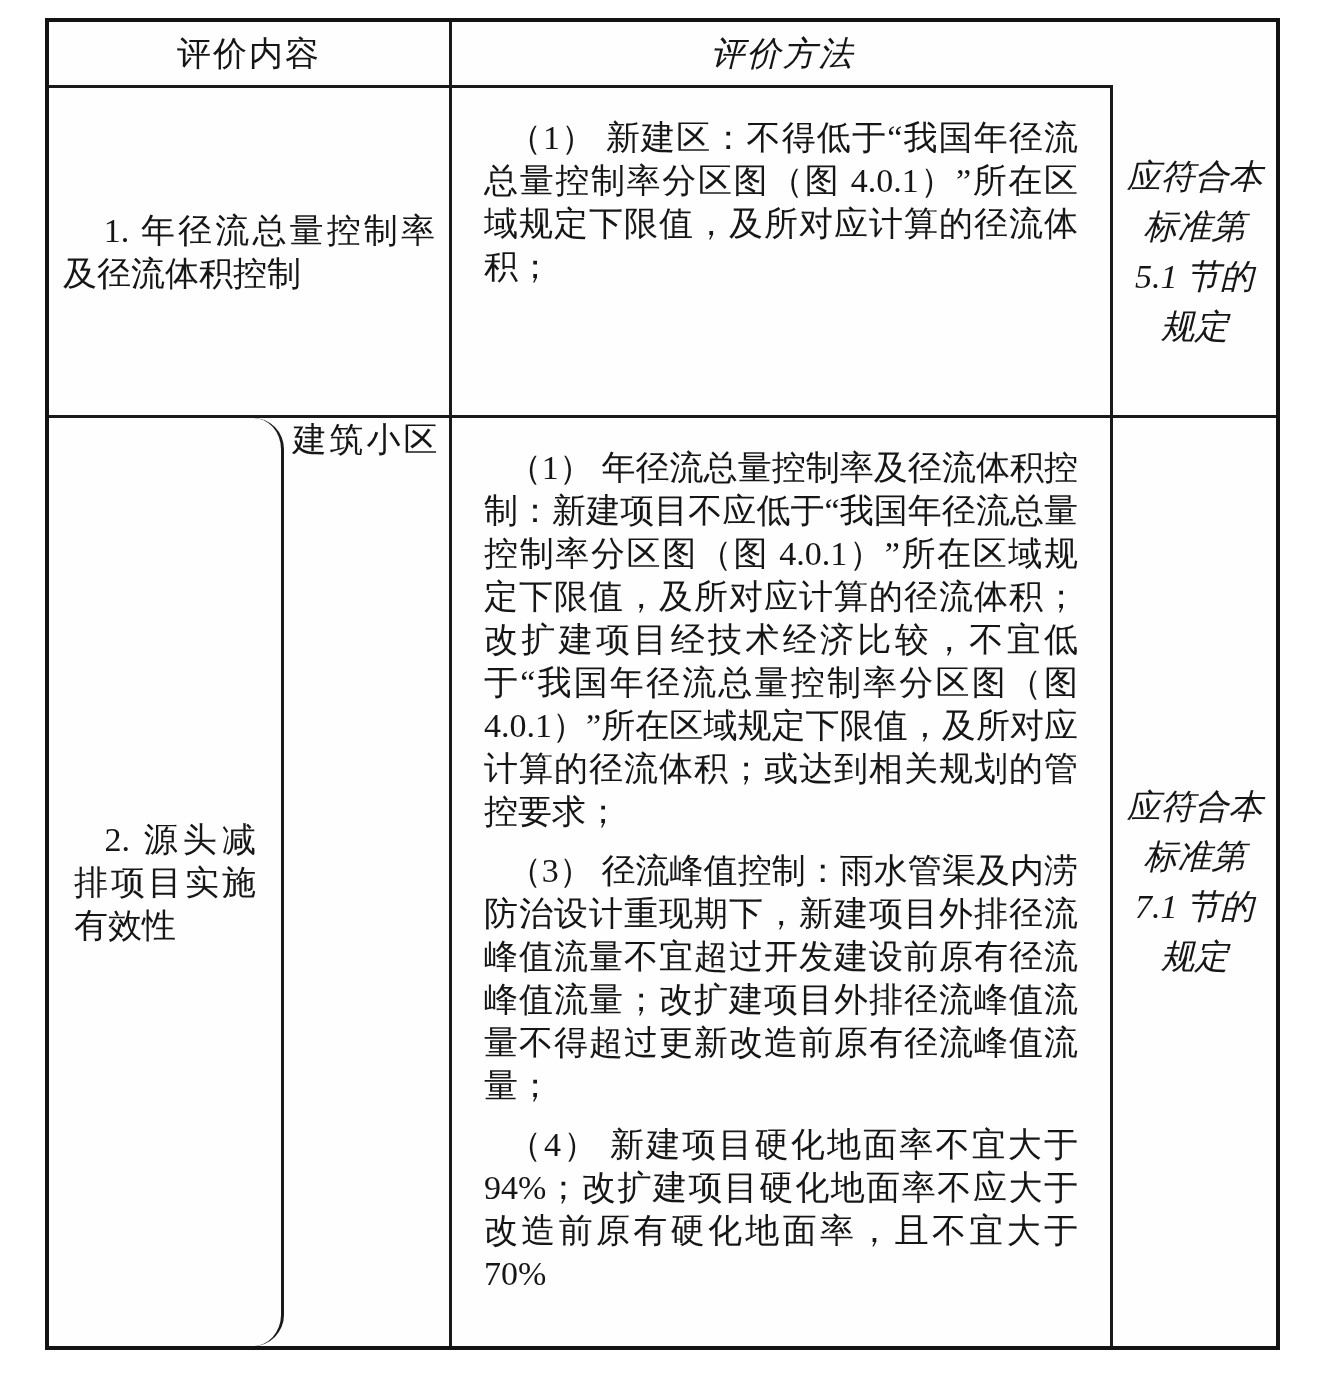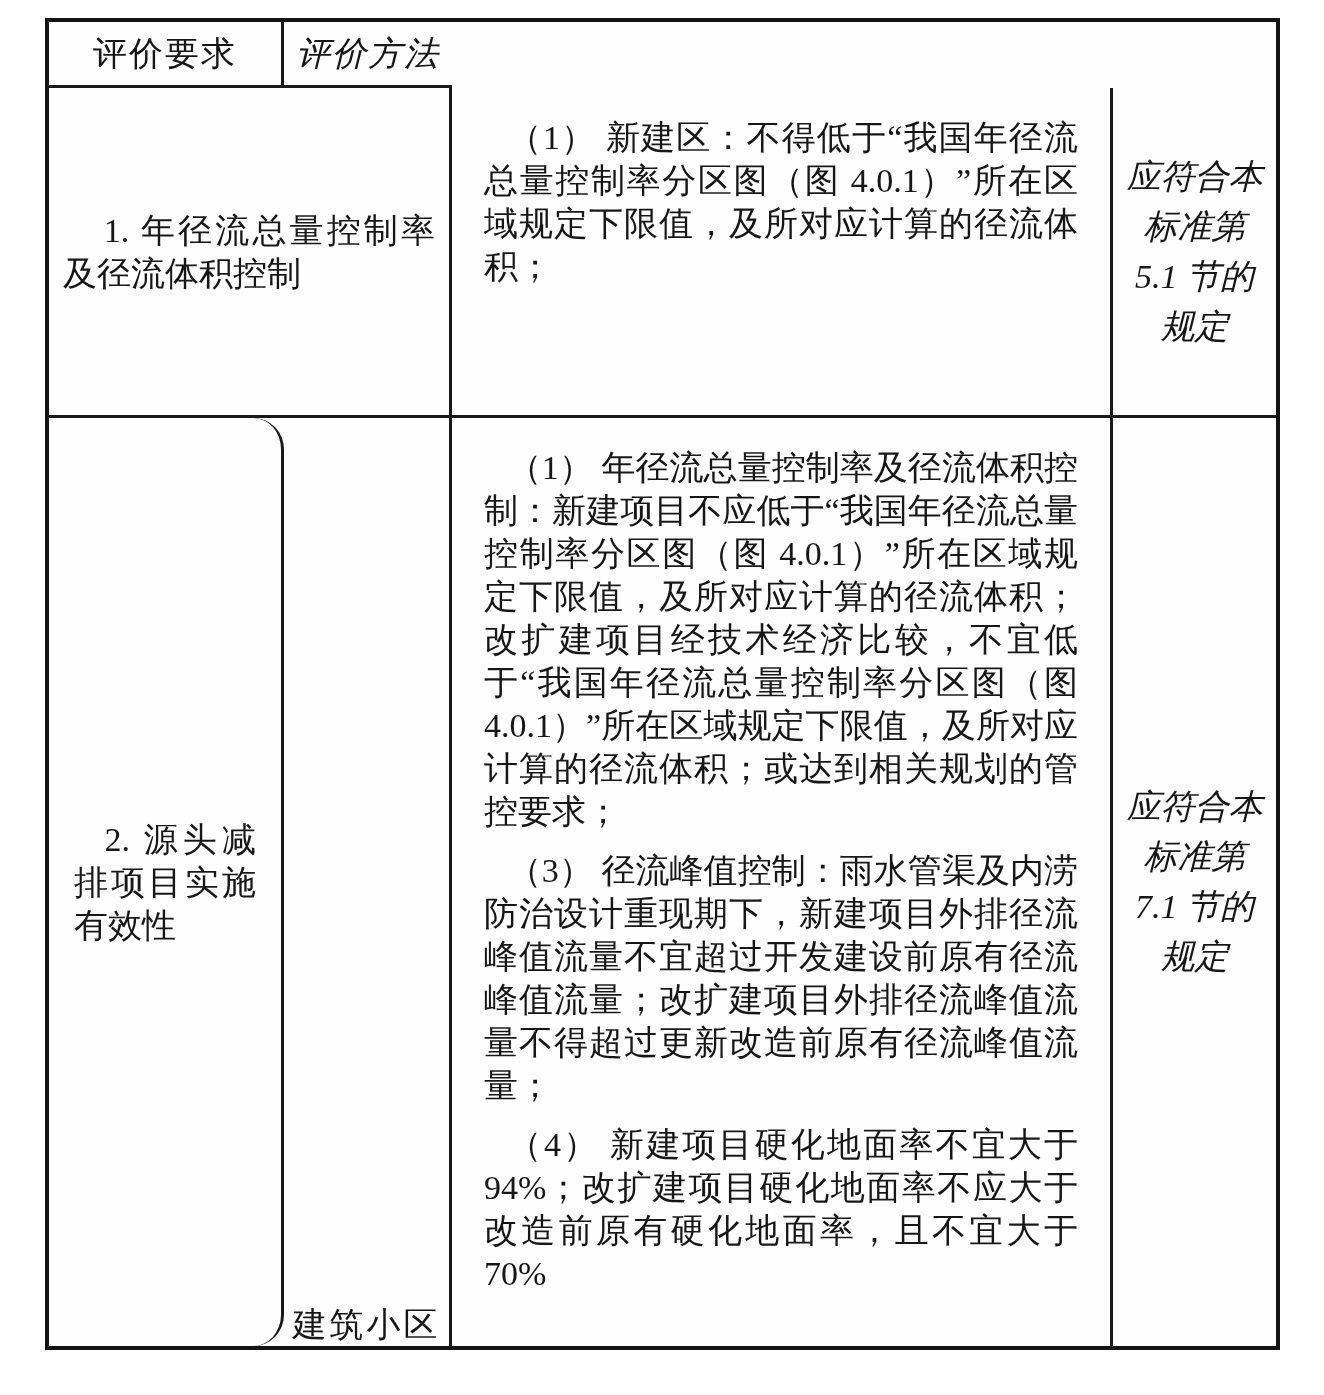--- a/index.html
+++ b/index.html
@@ -38,21 +38,21 @@
     display:flex;flex-direction:column;justify-content:center;
     padding:0 14px;
   }
   .content-cell p{
     margin:0;text-align:justify;text-justify:inter-character;
     text-indent:1.2em;
   }
   .narrow{padding:0 25px;border-radius:31px;}
   .narrow p{text-indent:0.9em;}
   .sub-cell{
-    display:flex;align-items:flex-end;justify-content:center;
+    display:flex;align-items:flex-start;justify-content:center;
     letter-spacing:3px;
   }
   
   .req-cell{padding:12px 16px 0 16px;}
   .req-cell p{
     margin:16px;text-align:justify;text-justify:inter-character;
     text-indent:0.7em;
   }
   
   .method-cell{
@@ -60,22 +60,22 @@
   }
   .method-cell .mline{
     line-height:50px;text-align:center;white-space:nowrap;
   }
 </style>
 </head>
 <body>
 
 <div class="table">
 
-  <div class="cell hdr">
-    <span>评价要求</span>
+  <div class="cell hdr span2">
+    <span>评价内容</span>
   </div>
   <div class="cell hdr no-r">
     <span>评价方法</span>
   </div>
 
   <div class="cell content-cell span2">
     <p>1. 年径流总量控制率及径流体积控制</p>
   </div>
   <div class="cell req-cell">
     <p>（1） 新建区：不得低于“我国年径流总量控制率分区图（图 4.0.1）”所在区域规定下限值，及所对应计算的径流体积；</p>

